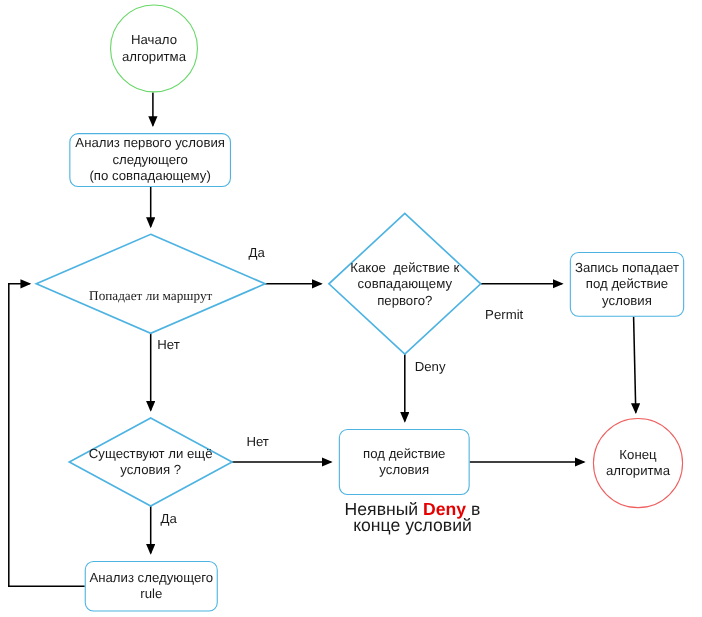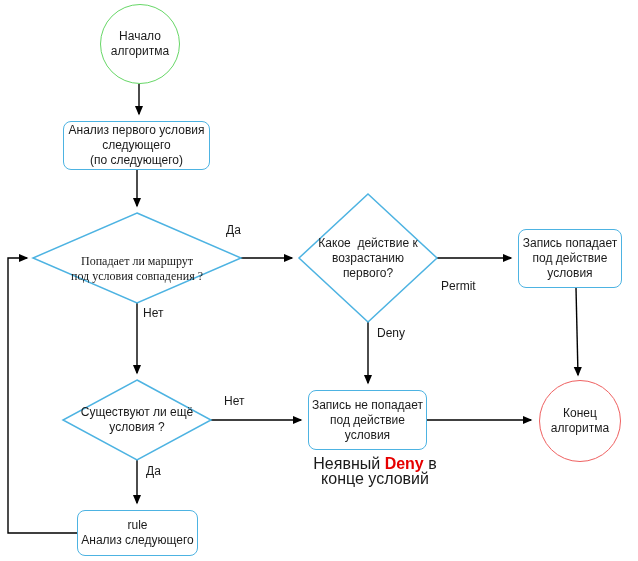--- a/index.html
+++ b/index.html
@@ -57,60 +57,58 @@
     <div>
       <div class="line">Начало</div>
       <div class="line">алгоритма</div>
     </div>
   </div>
 
   <div class="node rect" style="left:63px; top:121px; width:147px; height:49px;">
     <div>
       <div class="line">Анализ первого условия</div>
       <div class="line">следующего</div>
-      <div class="line">(по следующего)</div>
+      <div class="line">(по совпадающему)</div>
     </div>
   </div>
 
   <div class="diamond-text" style="left:43px; top:224px; width:188px; height:90px;font-family:Liberation Serif, serif;">
     <div class="line">Попадает ли маршрут</div>
-    <div class="line">под условия совпадения ?</div>
   </div>
 
   <div class="diamond-text" style="left:301px; top:196px; width:134px; height:124px;">
     <div class="line">Какое  действие к</div>
-    <div class="line">возрастанию</div>
+    <div class="line">совпадающему</div>
     <div class="line">первого?</div>
   </div>
 
   <div class="node rect" style="left:518px; top:229px; width:104px; height:59px;">
     <div>
       <div class="line">Запись попадает</div>
       <div class="line">под действие</div>
       <div class="line">условия</div>
     </div>
   </div>
 
   <div class="node rect" style="left:308px; top:390px; width:119px; height:60px;">
     <div>
-      <div class="line">Запись не попадает</div>
       <div class="line">под действие</div>
       <div class="line">условия</div>
     </div>
   </div>
 
   <div class="diamond-text" style="left:63px; top:380px; width:148px; height:80px;">
     <div class="line">Существуют ли ещё</div>
     <div class="line">условия ?</div>
   </div>
 
   <div class="node rect" style="left:77px; top:510px; width:121px; height:46px;">
     <div>
+      <div class="line">Анализ следующего</div>
       <div class="line">rule</div>
-      <div class="line">Анализ следующего</div>
     </div>
   </div>
 
   <div class="node circle end" style="left:539px; top:380px; width:82px; height:82px;">
     <div>
       <div class="line">Конец</div>
       <div class="line">алгоритма</div>
     </div>
   </div>
 

